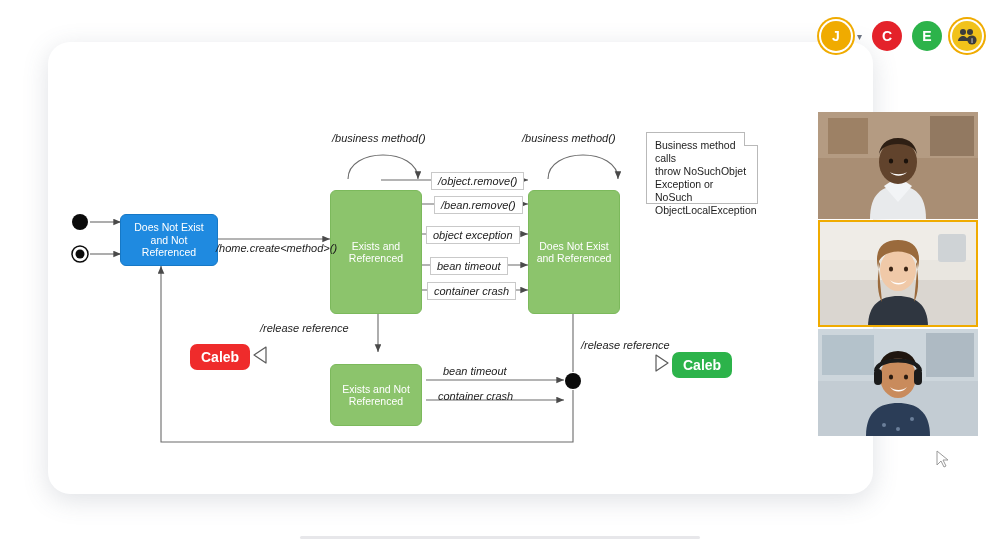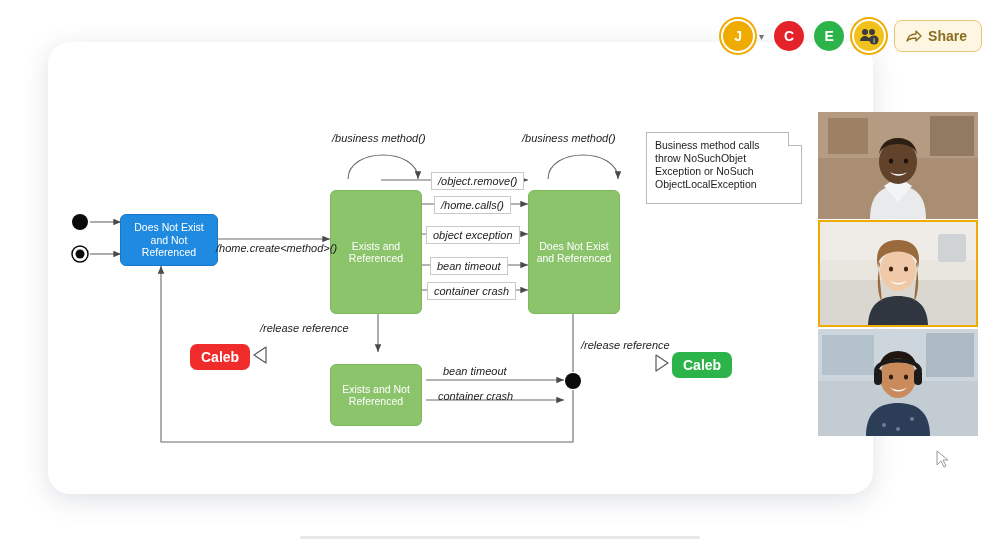--- a/index.html
+++ b/index.html
@@ -226,28 +226,20 @@
     <div class="avatar-group">
       <svg width="22" height="18" viewBox="0 0 22 18" aria-hidden="true">
         <circle cx="7" cy="5" r="3" fill="#3c3c3c"></circle>
         <circle cx="14" cy="5" r="3" fill="#3c3c3c"></circle>
         <path d="M2 14c0-3 3-5 5-5s5 2 5 5z" fill="#3c3c3c"></path>
         <path d="M10 14c0-3 3-5 5-5s5 2 5 5z" fill="#3c3c3c"></path>
         <circle cx="16" cy="13" r="4.6" fill="#3c3c3c"></circle>
         <text x="16" y="16.2" font-size="7" fill="#ffffff" text-anchor="middle" font-family="Liberation Sans, sans-serif">i</text>
       </svg>
     </div>
-    <button class="share-btn">
-      <span>
-        <svg width="16" height="14" viewBox="0 0 16 14" aria-hidden="true">
-          <path d="M1 12c1-5 5-7 9-7V2l5 5-5 5V9C6.5 9 3.3 9.8 1 12z" fill="none" stroke="#8a6d1f" stroke-width="1.3" stroke-linejoin="round"></path>
-        </svg>
-      </span>
-      <span>Share</span>
-    </button>
   </div>
 
   <div id="diagram">
 
     <svg width="825" height="452" style="position:absolute;left:0;top:0">
       <defs>
         <marker id="ah" markerWidth="8" markerHeight="8" refX="7" refY="3" orient="auto">
           <path d="M0,0 L7,3 L0,6 z" fill="#4a4a4a"></path>
         </marker>
       </defs>
@@ -306,32 +298,32 @@
     <div class="node green" style="left:282px;top:310px;width:92px;height:62px;text-align:center;">
       <span style="white-space:pre-line">Exists and Not
 Referenced</span>
     </div>
 
     <div class="edge-label" style="left:284px;top:90px;">/business method()</div>
     <div class="edge-label" style="left:474px;top:90px;">/business method()</div>
     <div class="edge-label" style="left:168px;top:200px;">/home.create&lt;method&gt;()</div>
 
     <div class="edge-label boxed" style="left:383px;top:130px;">/object.remove()</div>
-    <div class="edge-label boxed" style="left:386px;top:154px;">/home.calls()</div>
+    <div class="edge-label boxed" style="left:386px;top:154px;">/bean.remove()</div>
     <div class="edge-label boxed" style="left:378px;top:184px;">object exception</div>
     <div class="edge-label boxed" style="left:382px;top:215px;">bean timeout</div>
     <div class="edge-label boxed" style="left:379px;top:240px;">container crash</div>
 
     <div class="edge-label" style="left:395px;top:323px;">bean timeout</div>
     <div class="edge-label" style="left:390px;top:348px;">container crash</div>
 
     <div class="edge-label" style="left:212px;top:280px;">/release reference</div>
     <div class="edge-label" style="left:533px;top:297px;">/release reference</div>
 
-    <div class="note" style="left:598px;top:90px;width:156px;height:72px;">
+    <div class="note" style="left:598px;top:90px;width:112px;height:72px;">
       <div class="fold"></div>
       <span style="white-space:pre-line">Business method calls
 throw NoSuchObjet
 Exception or NoSuch
 ObjectLocalException</span>
     </div>
 
     <div class="cursor-tag" style="left:142px;top:302px;">
       <span class="tag red">Caleb</span>
       <span class="ptr" style="margin-left:2px;">

